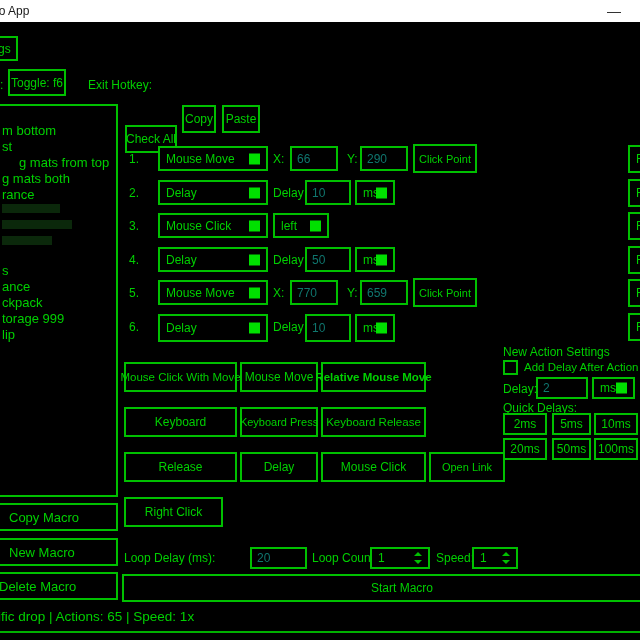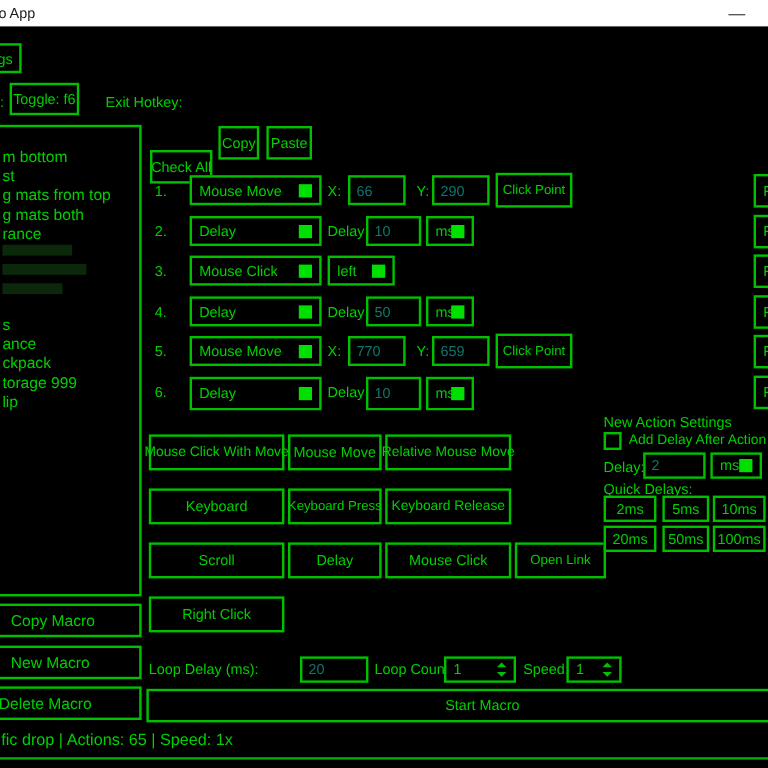--- a/index.html
+++ b/index.html
@@ -55,21 +55,21 @@
 
   <div class="gbtn" style="left:-40px;top:36px;width:58px;height:25px;">Settings</div>
 
   <span class="glabel" style="left:0px;top:78px;">:</span>
   <div class="gbtn" style="left:8px;top:69px;width:58px;height:27px;">Toggle: f6</div>
   <span class="glabel" style="left:88px;top:78px;">Exit Hotkey:</span>
 
   <div class="listbox">
     <span class="listitem" style="left:10px;top:17px;">m bottom</span>
     <span class="listitem" style="left:10px;top:33px;">st</span>
-    <span class="listitem" style="left:10px;top:49px;text-align:center;">g mats from top</span>
+    <span class="listitem" style="left:27px;top:49px;text-align:center;">g mats from top</span>
     <span class="listitem" style="left:10px;top:65px;">g mats both</span>
     <span class="listitem" style="left:10px;top:81px;">rance</span>
     <div class="dimbar" style="left:10px;top:98px;width:58px;"></div>
     <div class="dimbar" style="left:10px;top:114px;width:70px;"></div>
     <div class="dimbar" style="left:10px;top:130px;width:50px;"></div>
     <span class="listitem" style="left:10px;top:157px;">s</span>
     <span class="listitem" style="left:10px;top:173px;">ance</span>
     <span class="listitem" style="left:10px;top:189px;">ckpack</span>
     <span class="listitem" style="left:10px;top:205px;">torage 999</span>
     <span class="listitem" style="left:10px;top:221px;">lip</span>
@@ -152,32 +152,32 @@
 
   <div class="gbtn" style="left:628px;top:145px;width:70px;height:28px;justify-content:flex-start;padding-left:6px;">Remove</div>
   <div class="gbtn" style="left:628px;top:179px;width:70px;height:28px;justify-content:flex-start;padding-left:6px;">Remove</div>
   <div class="gbtn" style="left:628px;top:212px;width:70px;height:28px;justify-content:flex-start;padding-left:6px;">Remove</div>
   <div class="gbtn" style="left:628px;top:246px;width:70px;height:28px;justify-content:flex-start;padding-left:6px;">Remove</div>
   <div class="gbtn" style="left:628px;top:279px;width:70px;height:28px;justify-content:flex-start;padding-left:6px;">Remove</div>
   <div class="gbtn" style="left:628px;top:313px;width:70px;height:28px;justify-content:flex-start;padding-left:6px;">Remove</div>
 
   <div class="gbtn" style="left:124px;top:362px;width:113px;height:30px;font-size:11.5px;">Mouse Click With Move</div>
   <div class="gbtn" style="left:240px;top:362px;width:78px;height:30px;">Mouse Move</div>
-  <div class="gbtn" style="left:321px;top:362px;width:105px;height:30px;font-size:11.5px;">Relative Mouse Move</div>
+  <div class="gbtn" style="left:321px;top:362px;width:105px;height:30px;font-size:11.5px;font-weight:bold;">Relative Mouse Move</div>
 
   <div class="gbtn" style="left:124px;top:407px;width:113px;height:30px;">Keyboard</div>
   <div class="gbtn" style="left:240px;top:407px;width:78px;height:30px;font-size:11px;">Keyboard Press</div>
   <div class="gbtn" style="left:321px;top:407px;width:105px;height:30px;font-size:11.5px;">Keyboard Release</div>
 
-  <div class="gbtn" style="left:124px;top:452px;width:113px;height:30px;">Scroll</div>
+  <div class="gbtn" style="left:124px;top:452px;width:113px;height:30px;">Release</div>
   <div class="gbtn" style="left:240px;top:452px;width:78px;height:30px;">Delay</div>
   <div class="gbtn" style="left:321px;top:452px;width:105px;height:30px;">Mouse Click</div>
   <div class="gbtn" style="left:429px;top:452px;width:76px;height:30px;font-size:11px;">Open Link</div>
 
-  <div class="gbtn" style="left:124px;top:497px;width:113px;height:30px;">Right Click</div>
+  <div class="gbtn" style="left:124px;top:497px;width:99px;height:30px;">Right Click</div>
 
   <span class="glabel" style="left:503px;top:345px;">New Action Settings</span>
   <div class="gcheck" style="left:503px;top:360px;"></div>
   <span class="glabel" style="left:524px;top:361px;font-size:11.5px;">Add Delay After Action</span>
   <span class="glabel" style="left:503px;top:382px;">Delay:</span>
   <input class="ginput" style="left: 536px; top: 377px; width: 52px; height: 22px;" value="2">
   <div class="gdrop" style="left:592px;top:377px;width:43px;height:22px;">
     <span class="dtext">ms</span>
     <span class="dsq"></span>
   </div>

